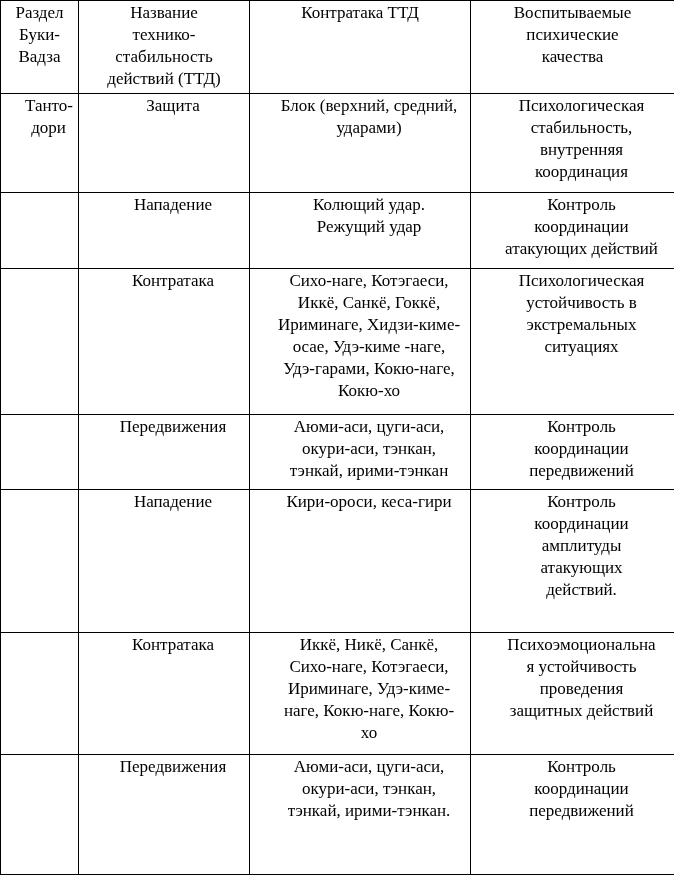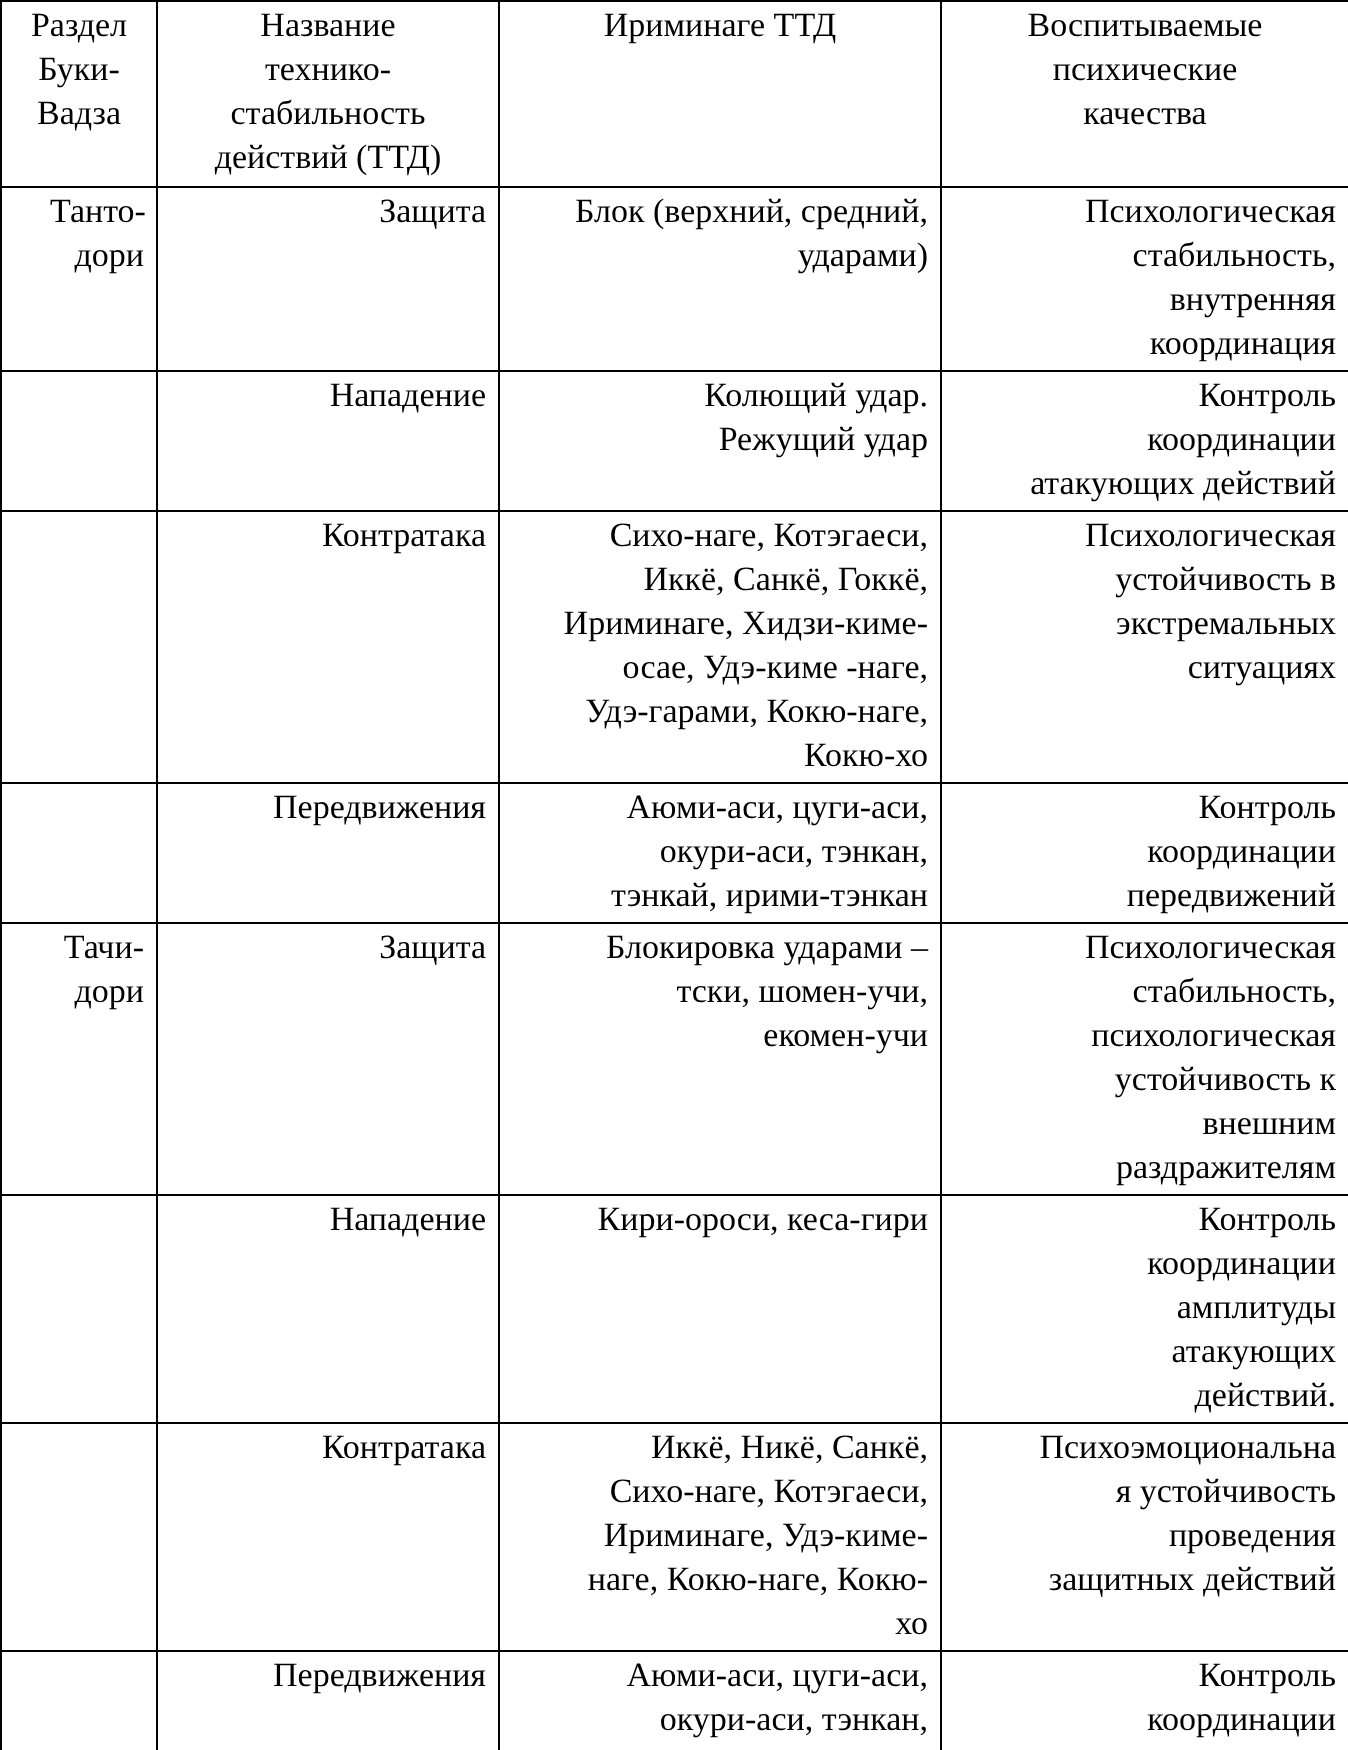--- a/index.html
+++ b/index.html
@@ -31,21 +31,21 @@
     vertical-align: top;
     padding: 1px 6px 2px 6px;
     white-space: pre-line;
     overflow: hidden;
   }
   th {
     font-weight: normal;
     text-align: center;
   }
   td {
-    text-align: right;
+    text-align: center;
     padding-left: 24px;
   }
 
   thead tr            { height: 93px; border-radius: 23px; }
   tbody tr:nth-child(1){ height: 87px; }
   tbody tr:nth-child(2){ height: 69px; }
   tbody tr:nth-child(3){ height: 134px; }
   tbody tr:nth-child(4){ height: 70px; }
   tbody tr:nth-child(5){ height: 132px; }
   tbody tr:nth-child(6){ height: 112px; }
@@ -64,21 +64,21 @@
   </colgroup>
   <thead>
     <tr>
       <th>Раздел
 Буки-
 Вадза</th>
       <th>Название
 технико-
 стабильность
 действий (ТТД)</th>
-      <th>Ириминаге ТТД</th>
+      <th>Контратака ТТД</th>
       <th>Воспитываемые
 психические
 качества</th>
     </tr>
   </thead>
   <tbody>
     <tr>
       <td>Танто-
 дори</td>
       <td>Защита</td>
@@ -116,34 +116,20 @@
       <td></td>
       <td>Передвижения</td>
       <td>Аюми-аси, цуги-аси,
 окури-аси, тэнкан,
 тэнкай, ирими-тэнкан</td>
       <td>Контроль
 координации
 передвижений</td>
     </tr>
     <tr>
-      <td>Тачи-
-дори</td>
-      <td>Защита</td>
-      <td>Блокировка ударами –
-тски, шомен-учи,
-екомен-учи</td>
-      <td>Психологическая
-стабильность,
-психологическая
-устойчивость к
-внешним
-раздражителям</td>
-    </tr>
-    <tr>
       <td></td>
       <td>Нападение</td>
       <td>Кири-ороси, кеса-гири</td>
       <td>Контроль
 координации
 амплитуды
 атакующих
 действий.</td>
     </tr>
     <tr>

